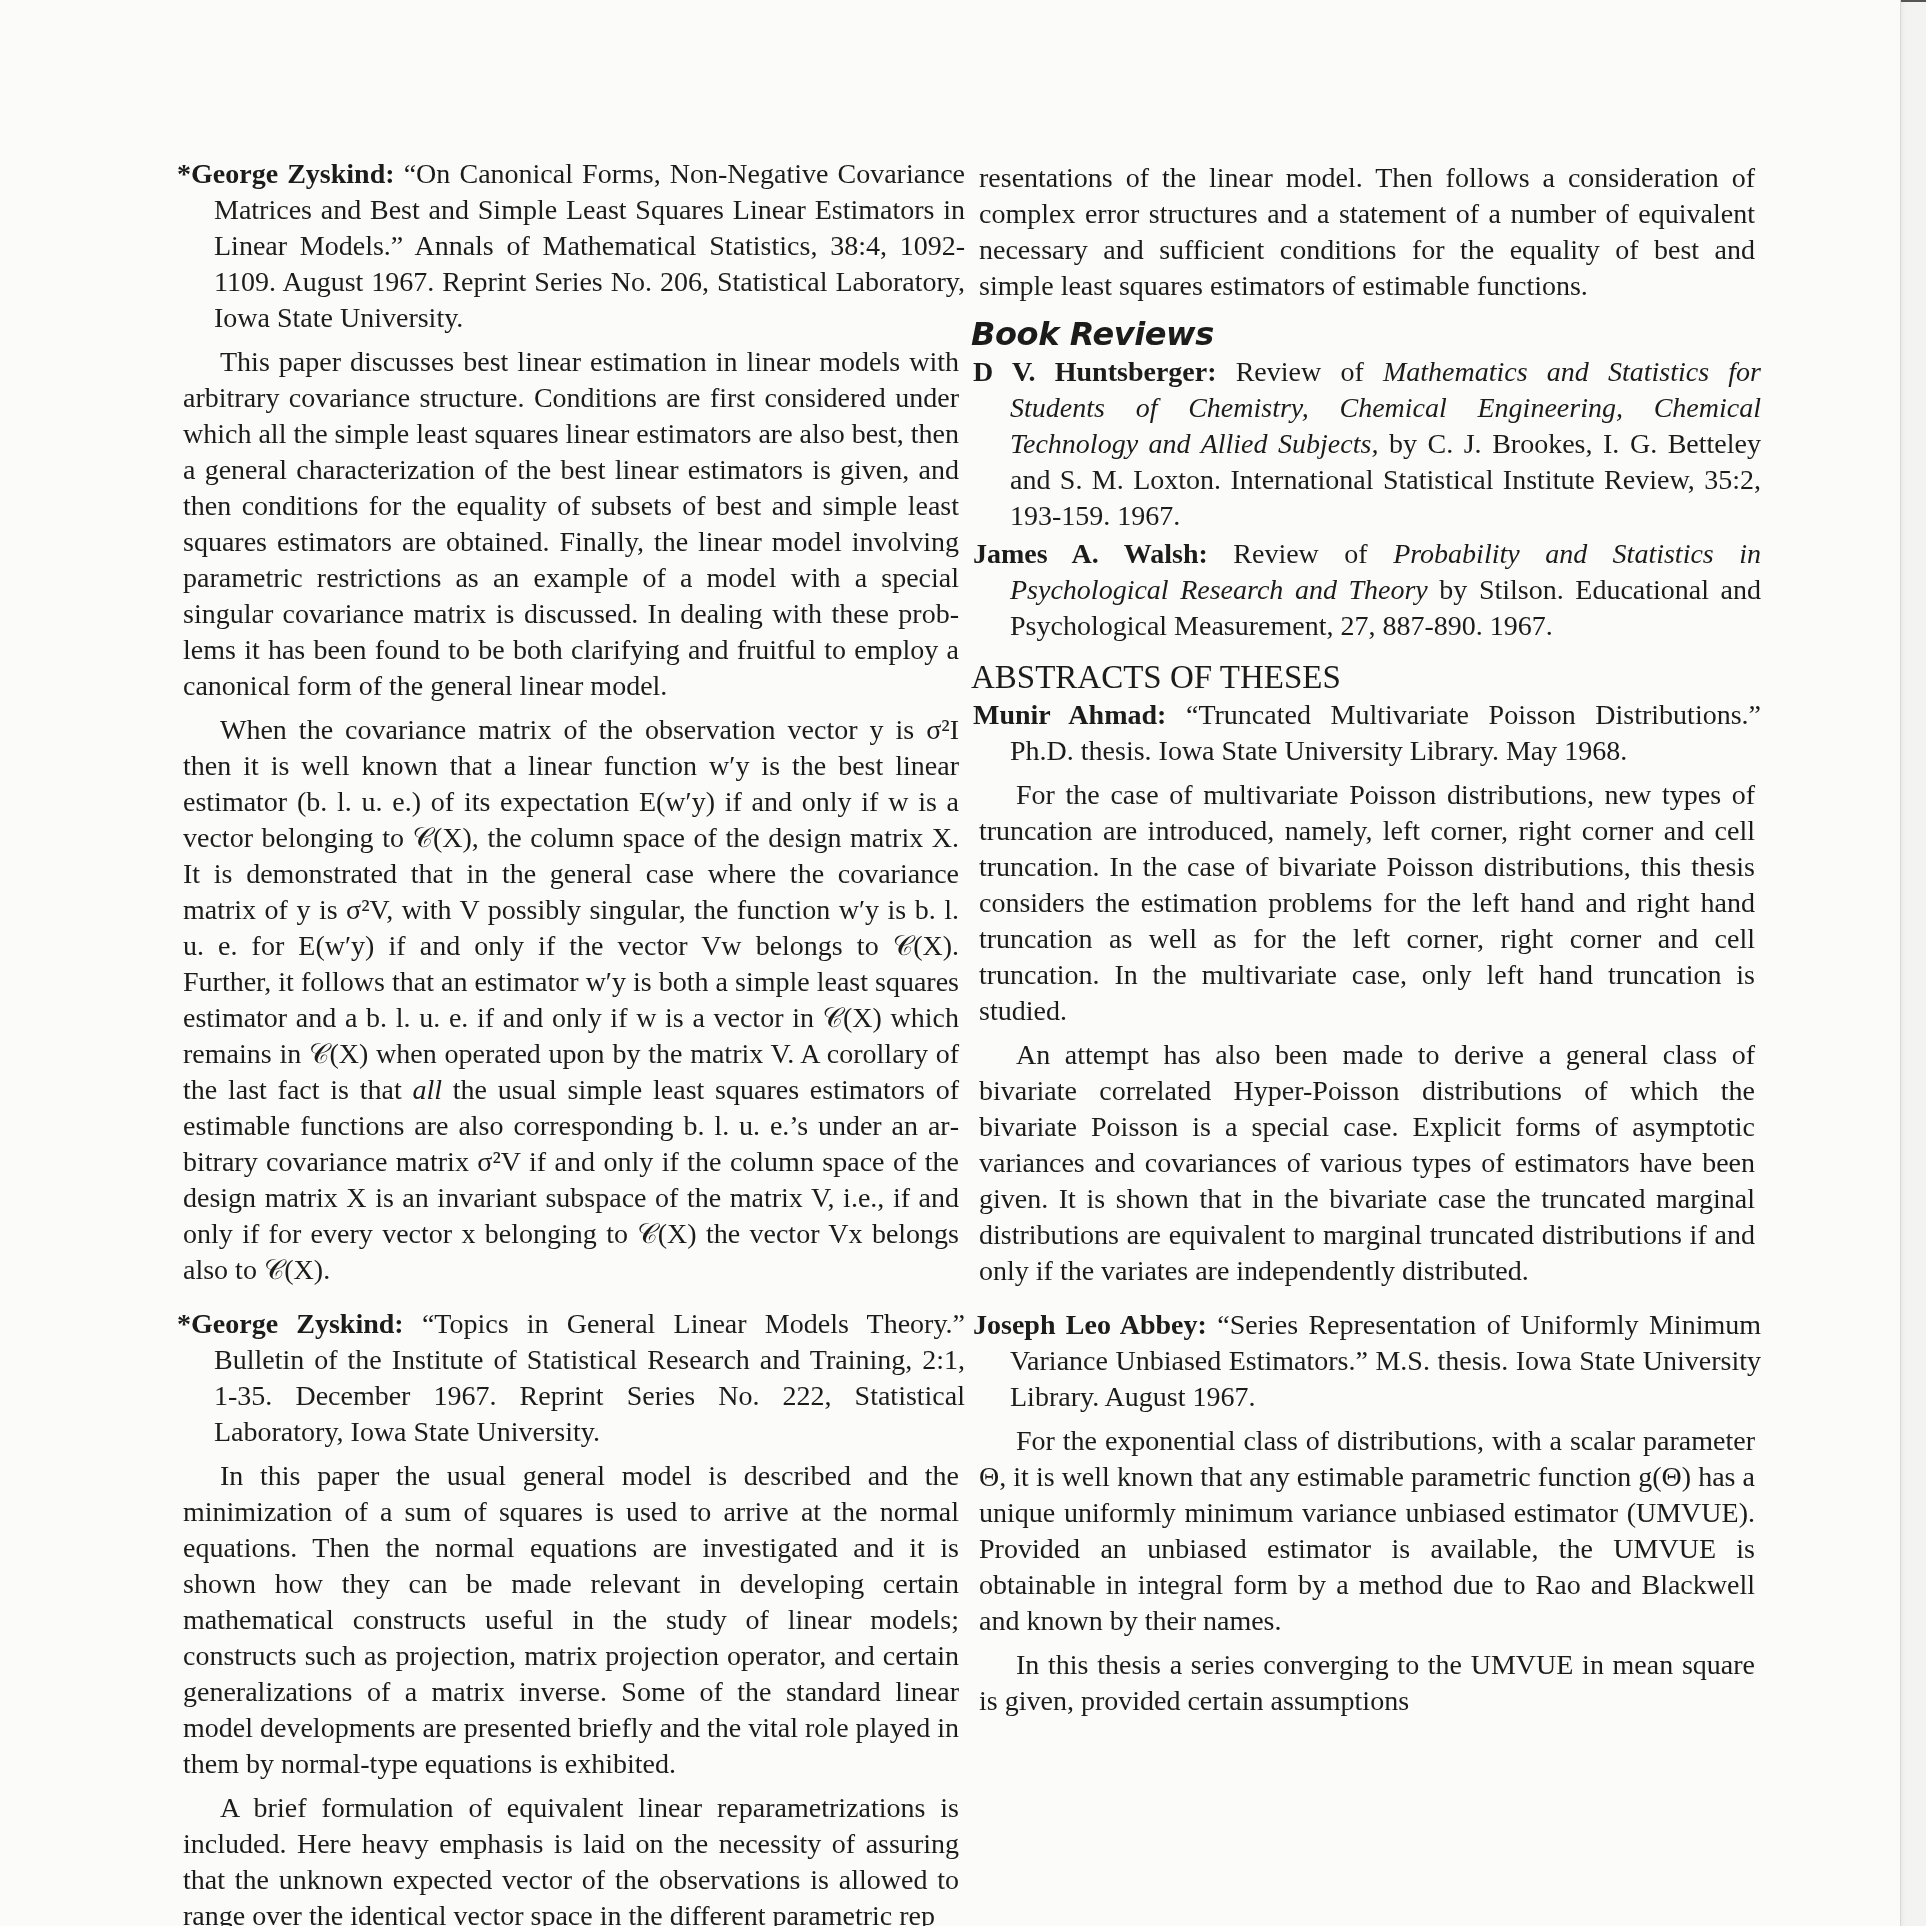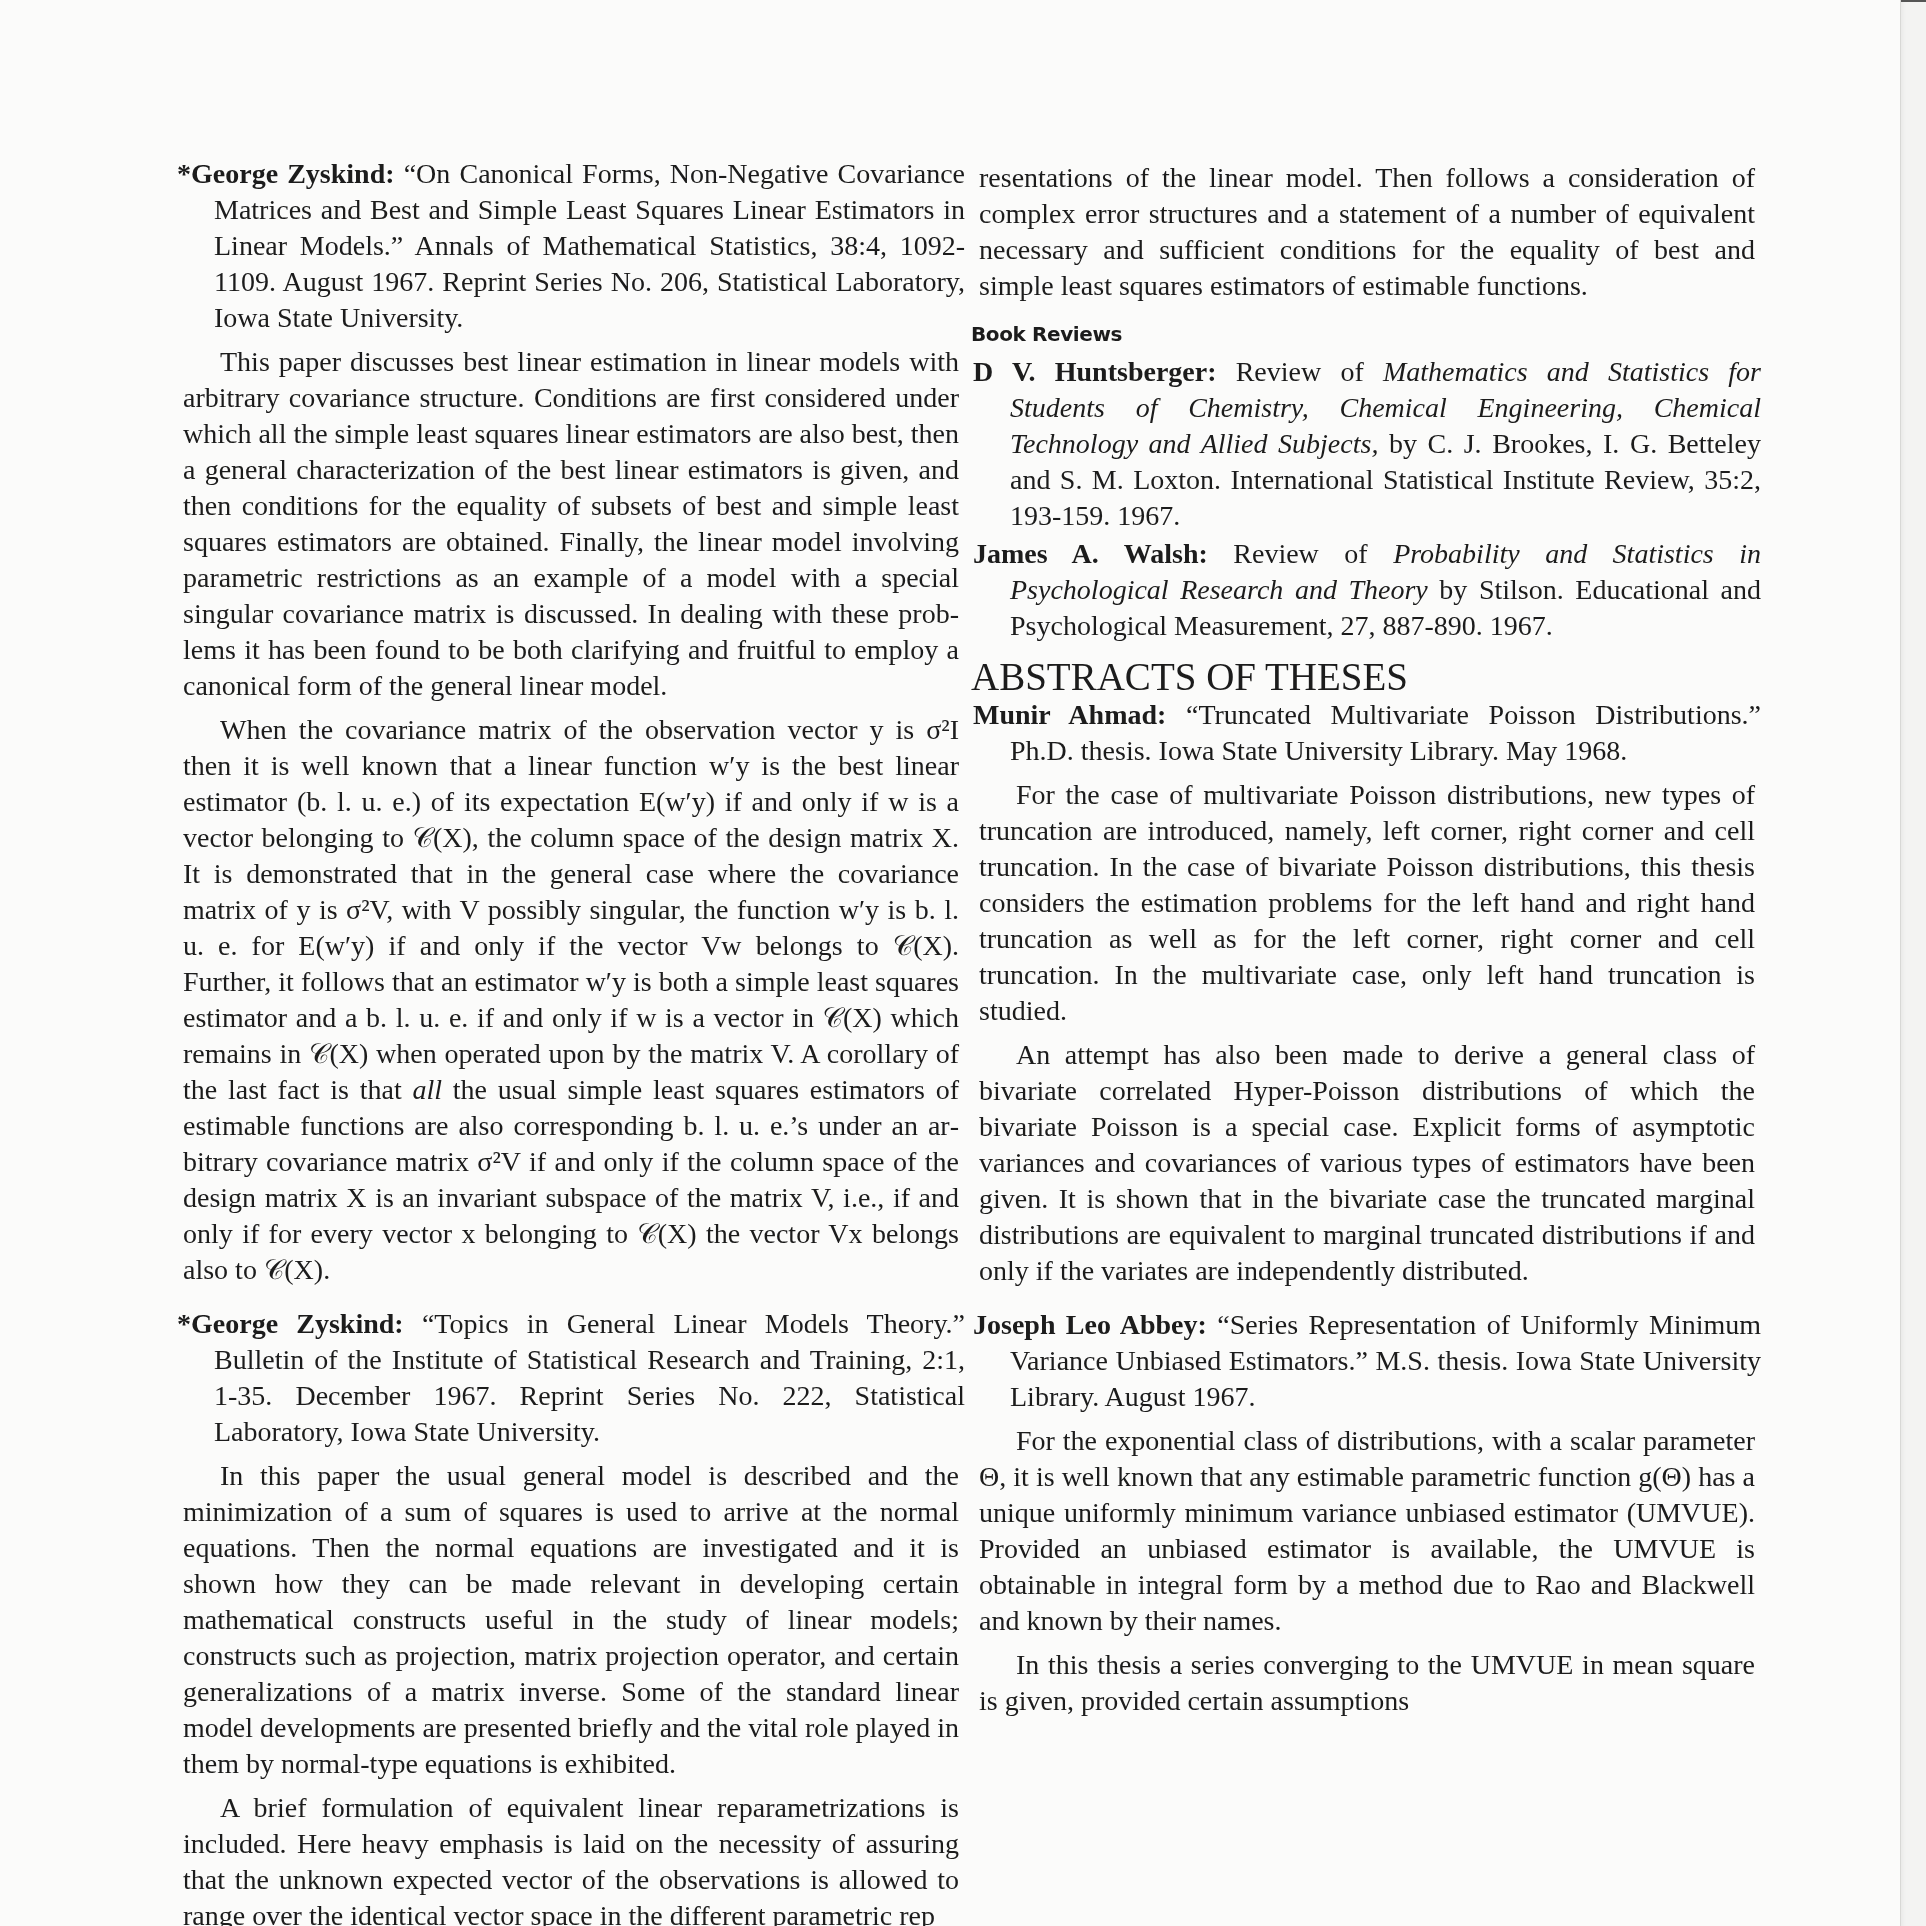--- a/index.html
+++ b/index.html
@@ -30,26 +30,26 @@
   .entry-head {
     text-indent: -37px; padding-left: 37px; margin: 2px;
   }
   .author { font-weight: bold; }
   p.body { margin: 8px; text-indent: 37px; }
   p.body.noindent { text-indent: 0; }
   .italic { font-style: italic; }
 
   .section-heading-small {
     font-family: "DejaVu Sans", "Liberation Sans", sans-serif;
-    font-weight: bold; font-size: 20px; line-height: 36px;
-    margin: 11.6px 0 0 0; letter-spacing: -0.4px;
+    font-weight: bold; font-size: 32px; line-height: 36px;
+    margin: 11.6px 0 0 0; letter-spacing: -0.4px; font-style: italic;
   }
   .section-heading-caps {
     font-family: "Liberation Serif", serif;
-    font-weight: normal; font-size: 39px; line-height: 36px;
+    font-weight: normal; font-size: 33px; line-height: 36px;
     margin: 15.4px 0 0 0; letter-spacing: 0;
   }
   .gap-s { height: 7.7px; }
 </style>
 </head>
 <body>
 
 <div class="page-edge"></div>
 <div class="page-edge-top"></div>
 

